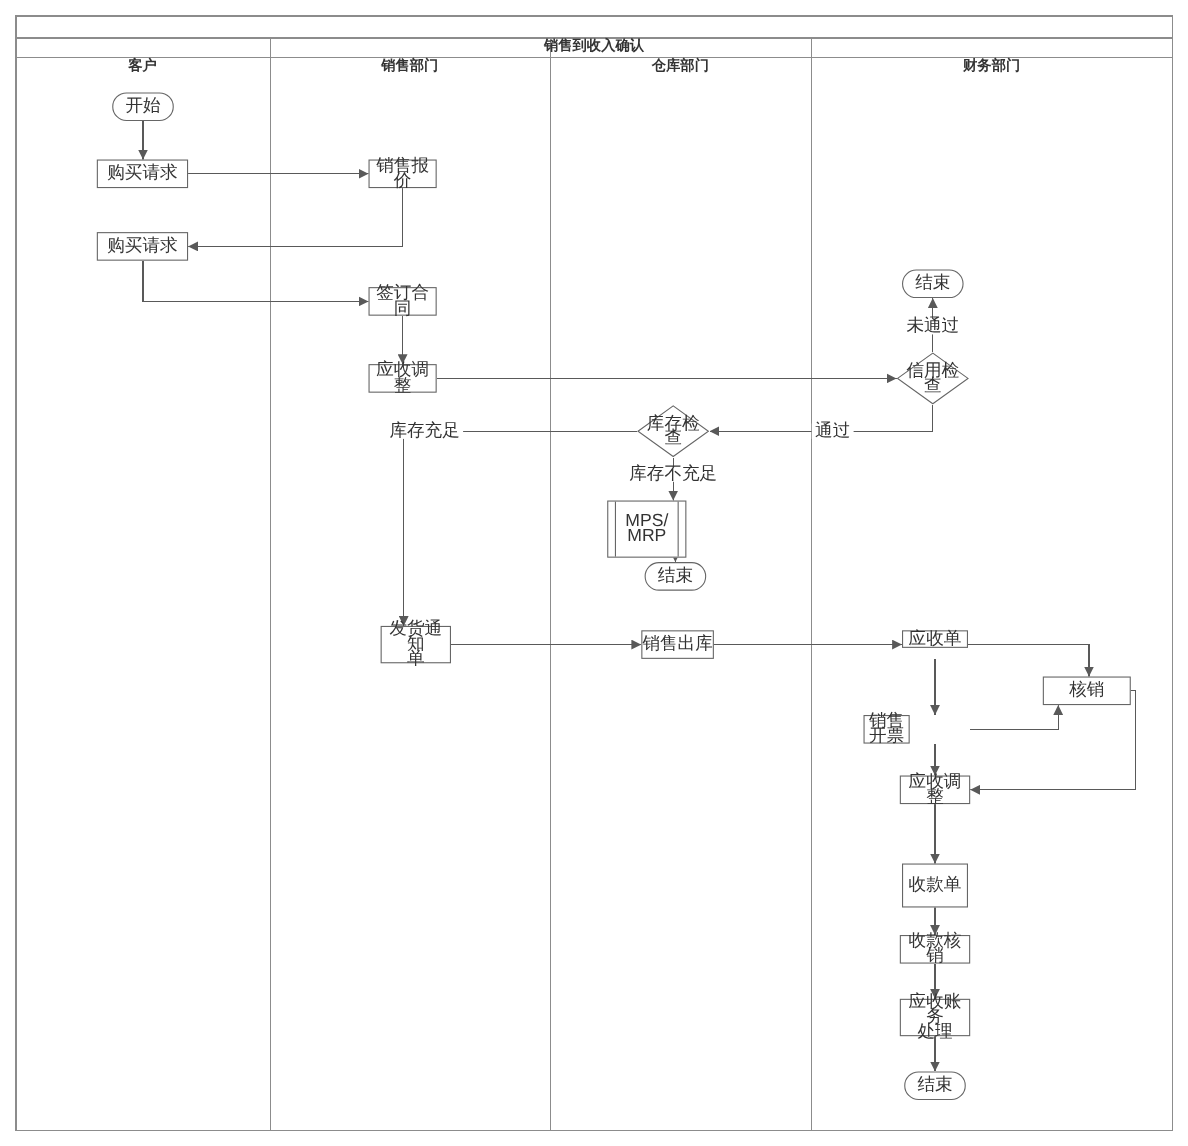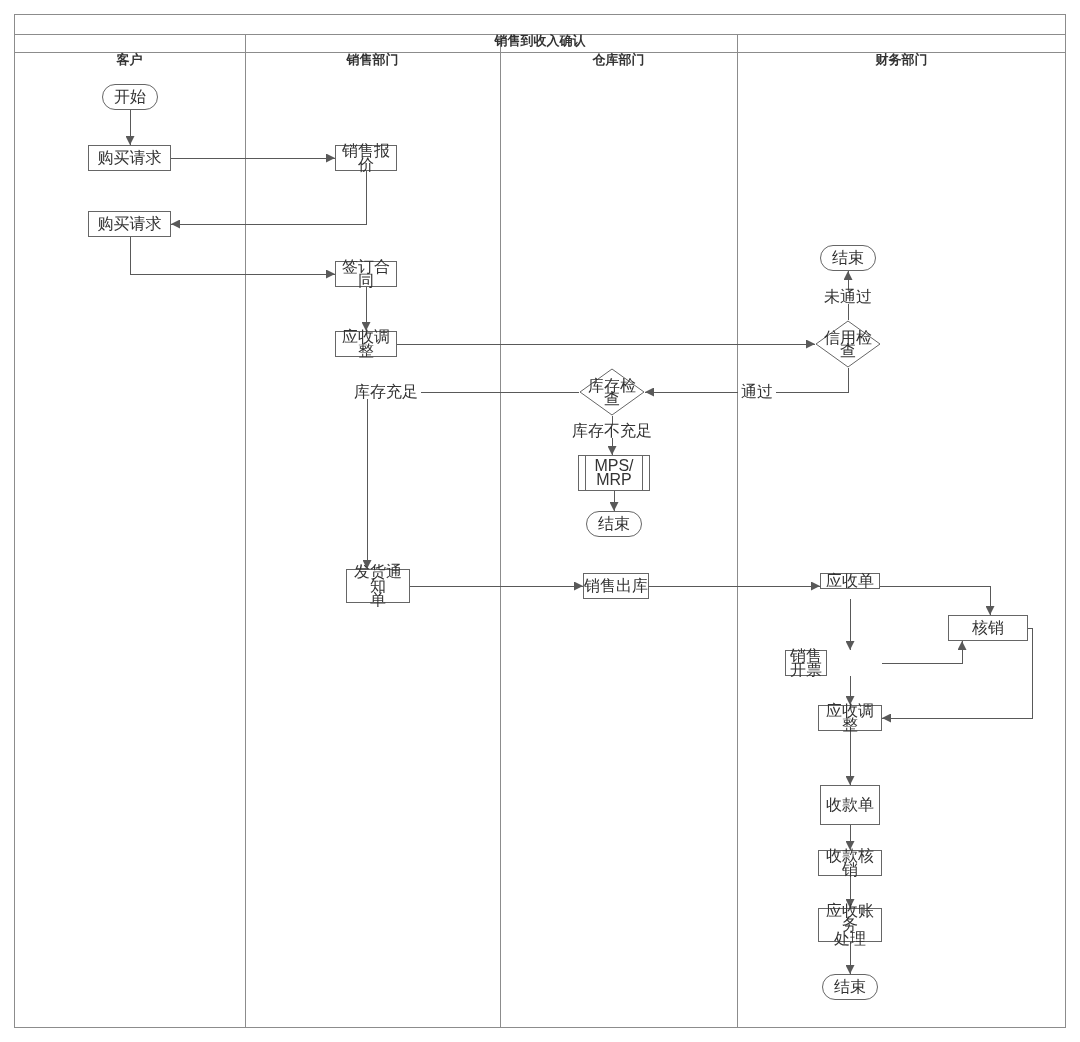--- a/index.html
+++ b/index.html
@@ -88,21 +88,21 @@
 <div class="node" style="left:346px;top:569px;width:64px;height:34px">发货通知
 单</div>
 
 <div class="node diamond" style="left:579px;top:368px;width:66px;height:48px">
   <svg viewBox="0 0 66 48">
       <polygon points="1,24 33,1 65,24 33,47"></polygon>
     </svg>
   <span class="lbl">库存检
 查</span>
 </div>
-<div class="node predef" style="left:578px;top:455px;width:72px;height:36px">
+<div class="node predef" style="left:552px;top:455px;width:72px;height:52px">
   <i class="bar bl"></i>
   <i class="bar br"></i>
   <span class="lbl">MPS/
 MRP</span>
 </div>
 <div class="node stadium" style="left:586px;top:511px;width:56px;height:26px">结束</div>
 <div class="node" style="left:583px;top:573px;width:66px;height:26px">销售出库</div>
 
 <div class="node stadium" style="left:820px;top:245px;width:56px;height:26px">结束</div>
 <div class="node diamond" style="left:815px;top:320px;width:66px;height:48px">

